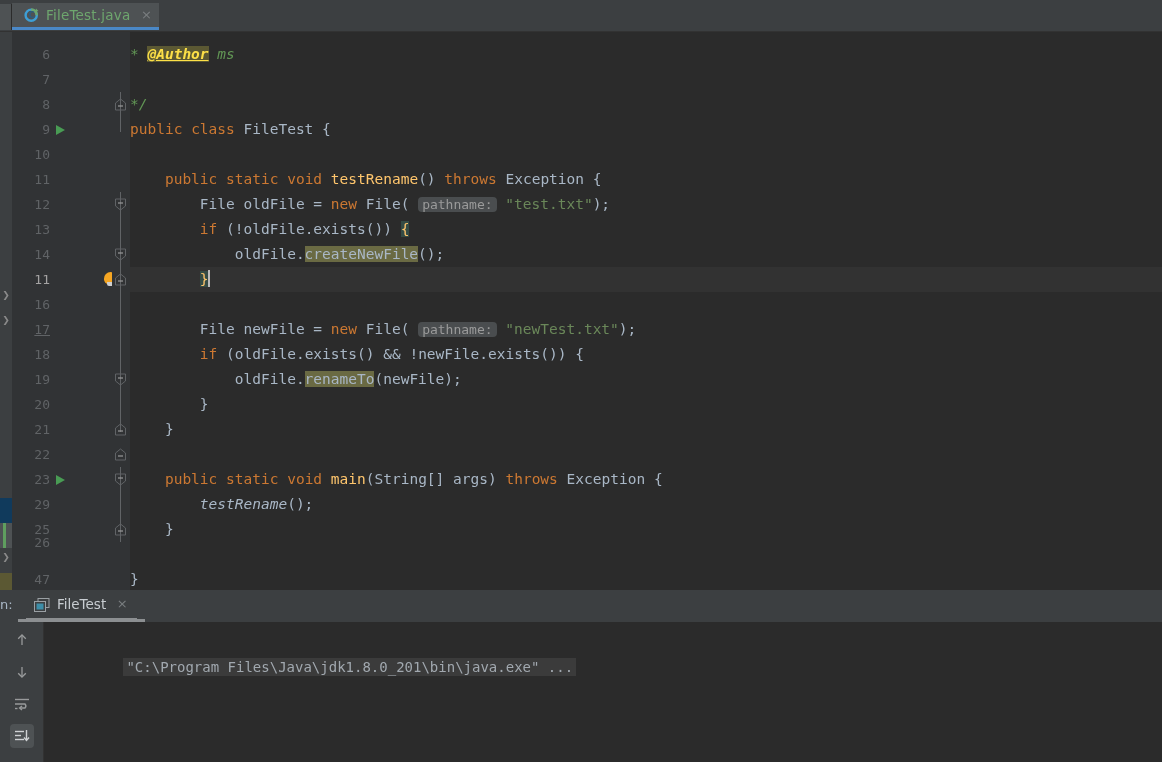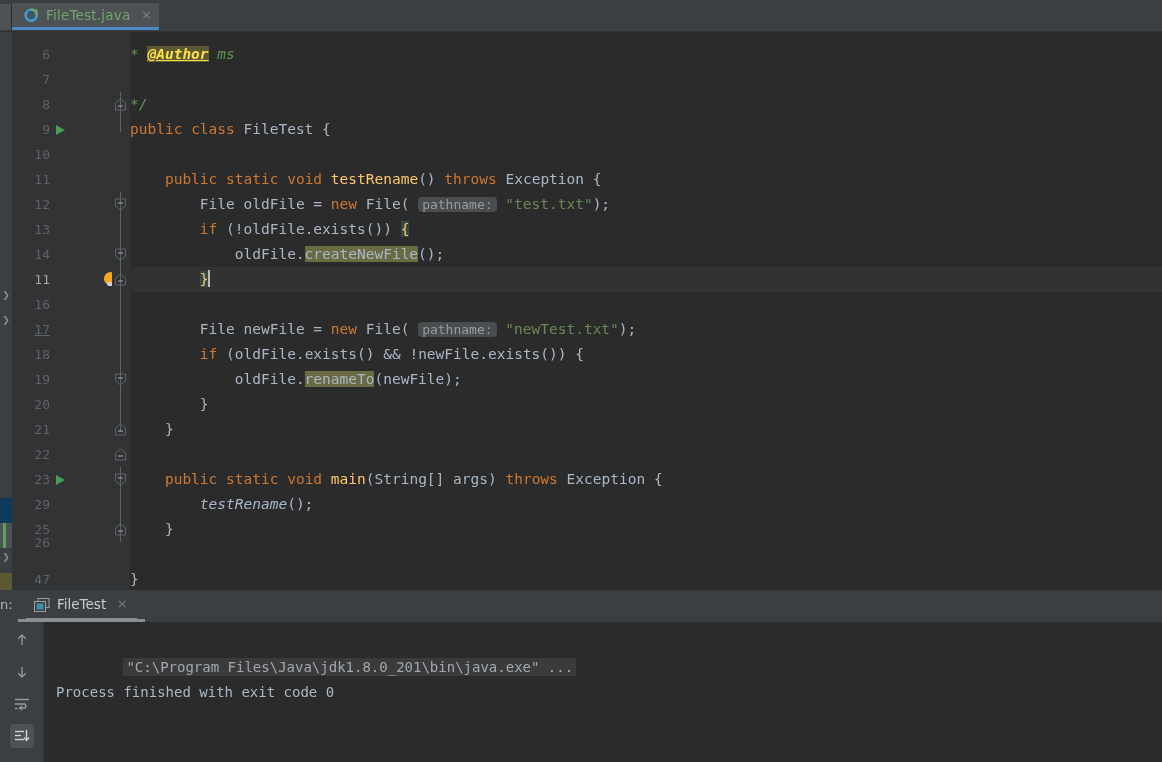--- a/index.html
+++ b/index.html
@@ -475,17 +475,16 @@
           <line x1="12.5" y1="2" x2="12.5" y2="12" stroke="#cfd2d4" stroke-width="1.4"></line>
           <path d="M10 9.5 L12.5 12.5 L15 9.5" fill="none" stroke="#cfd2d4" stroke-width="1.4"></path>
         </svg>
       </div>
     </div>
 
     <div class="console">
       <div class="cline" style="top:8px;">
         <span class="cmdline">"C:\Program Files\Java\jdk1.8.0_201\bin\java.exe" ...</span>
       </div>
-      <div class="cline" style="top:58px;">Process finished with exit code 0</div>
     </div>
 
   </div>
 </div>
 
 </body></html>

